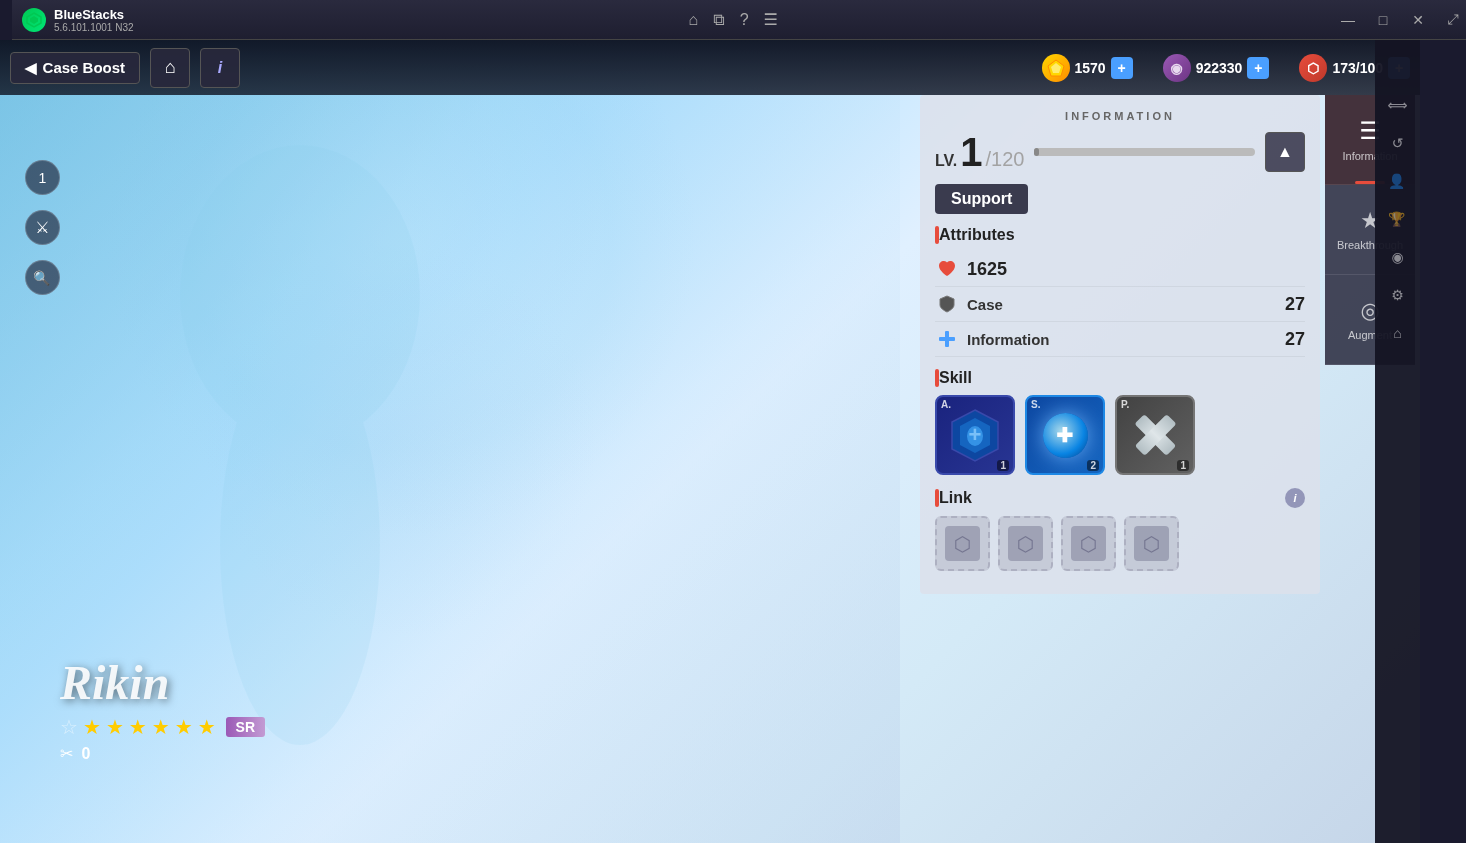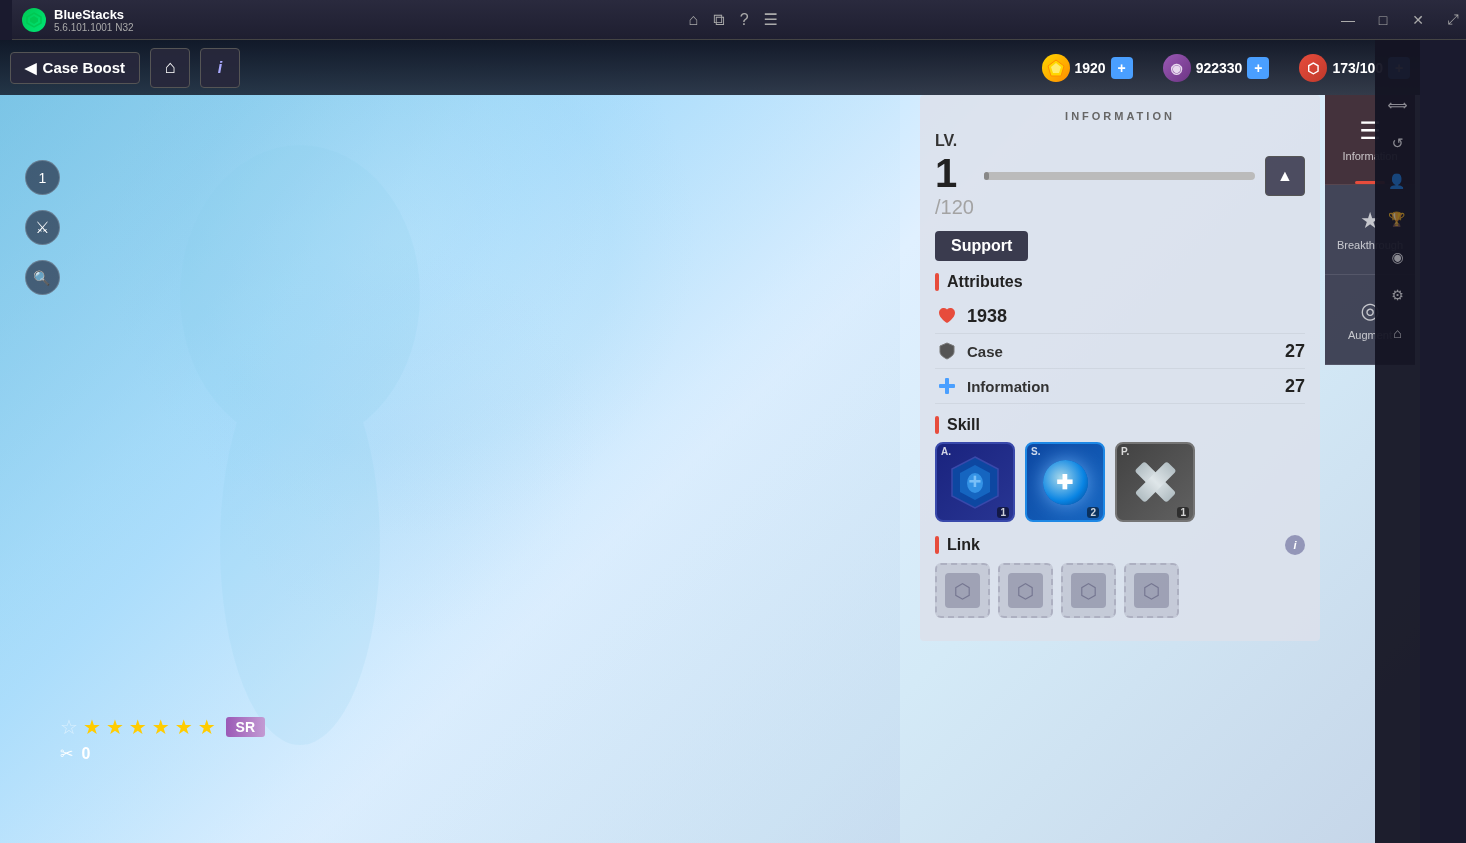--- a/index.html
+++ b/index.html
@@ -306,21 +306,20 @@
     #level-row {
       display: flex;
       align-items: center;
       justify-content: space-between;
       margin-bottom: 12px;
     }
     #level-display {
       display: flex;
       align-items: baseline;
       gap: 3px;
-      flex-direction: column;
     }
     #lv-label {
       font-size: 16px;
       font-weight: bold;
       color: #333;
     }
     #lv-num {
       font-size: 40px;
       font-weight: bold;
       color: #222;
@@ -371,21 +370,20 @@
       margin-bottom: 12px;
     }
 
     
     #attributes-section {
       margin-bottom: 12px;
     }
     .section-header {
       display: flex;
       align-items: flex-start;
-      gap: 8px;
       margin-bottom: 8px;
     }
     .section-bar {
       width: 4px;
       height: 18px;
       background: #e74c3c;
       border-radius: 2px;
     }
     .section-title {
       font-size: 16px;
@@ -721,21 +719,21 @@
     </div>
     <div id="nav-spacer"></div>
 
     <div class="resource-item">
       <div class="resource-icon" style="background: linear-gradient(135deg, #ffd700, #ff8c00);">
         <svg width="18" height="18" viewBox="0 0 18 18">
             <polygon points="9,1 17,7 14,17 4,17 1,7" fill="#ffd700" stroke="#ff8c00" stroke-width="1"></polygon>
             <polygon points="9,4 14,8 12,14 6,14 4,8" fill="#ffec6e"></polygon>
           </svg>
       </div>
-      <span>1920</span>
+      <span>1570</span>
       <div class="resource-add">+</div>
     </div>
     <div class="resource-sep"></div>
 
     <div class="resource-item">
       <div class="resource-icon" style="background: linear-gradient(135deg, #9b59b6, #6c3483);">
         <span style="color:#e8daef; font-size:14px;">◉</span>
       </div>
       <span>922330</span>
       <div class="resource-add">+</div>
@@ -767,20 +765,21 @@
     <div id="char-img-placeholder">
 
       <svg width="500" height="700" viewBox="0 0 500 700" style="position:absolute; top:0; left:50px; opacity:0.15;">
         <ellipse cx="250" cy="200" rx="120" ry="150" fill="#87ceeb"></ellipse>
         <ellipse cx="250" cy="450" rx="80" ry="200" fill="#87ceeb"></ellipse>
       </svg>
     </div>
   </div>
 
   <div id="char-name">
+    <div id="char-name-text">Rikin</div>
     <div id="star-row">
       <span class="star-empty">☆</span>
       <span class="star-filled">★</span>
       <span class="star-filled">★</span>
       <span class="star-filled">★</span>
       <span class="star-filled">★</span>
       <span class="star-filled">★</span>
       <span class="star-filled">★</span>
       <div id="rarity-badge">SR</div>
     </div>
@@ -820,21 +819,21 @@
           <div class="section-bar"></div>
           <span class="section-title">Attributes</span>
         </div>
 
         <div class="attr-row">
           <div class="attr-icon">
             <svg width="20" height="20" viewBox="0 0 20 20">
                 <path d="M10 17 C10 17 2 12 2 7 C2 4 4 2 7 2 C8.5 2 9.5 2.8 10 3.5 C10.5 2.8 11.5 2 13 2 C16 2 18 4 18 7 C18 12 10 17 10 17Z" fill="#e74c3c"></path>
               </svg>
           </div>
-          <span class="attr-value">1938</span>
+          <span class="attr-value">1625</span>
         </div>
 
 
         <div class="attr-row">
           <div class="attr-icon">
             <svg width="20" height="20" viewBox="0 0 20 20">
                 <path d="M10 2 L17 5 L17 11 C17 15 10 18 10 18 C10 18 3 15 3 11 L3 5 Z" fill="#555" stroke="#777" stroke-width="1"></path>
               </svg>
           </div>
           <span class="attr-name">Case</span>

